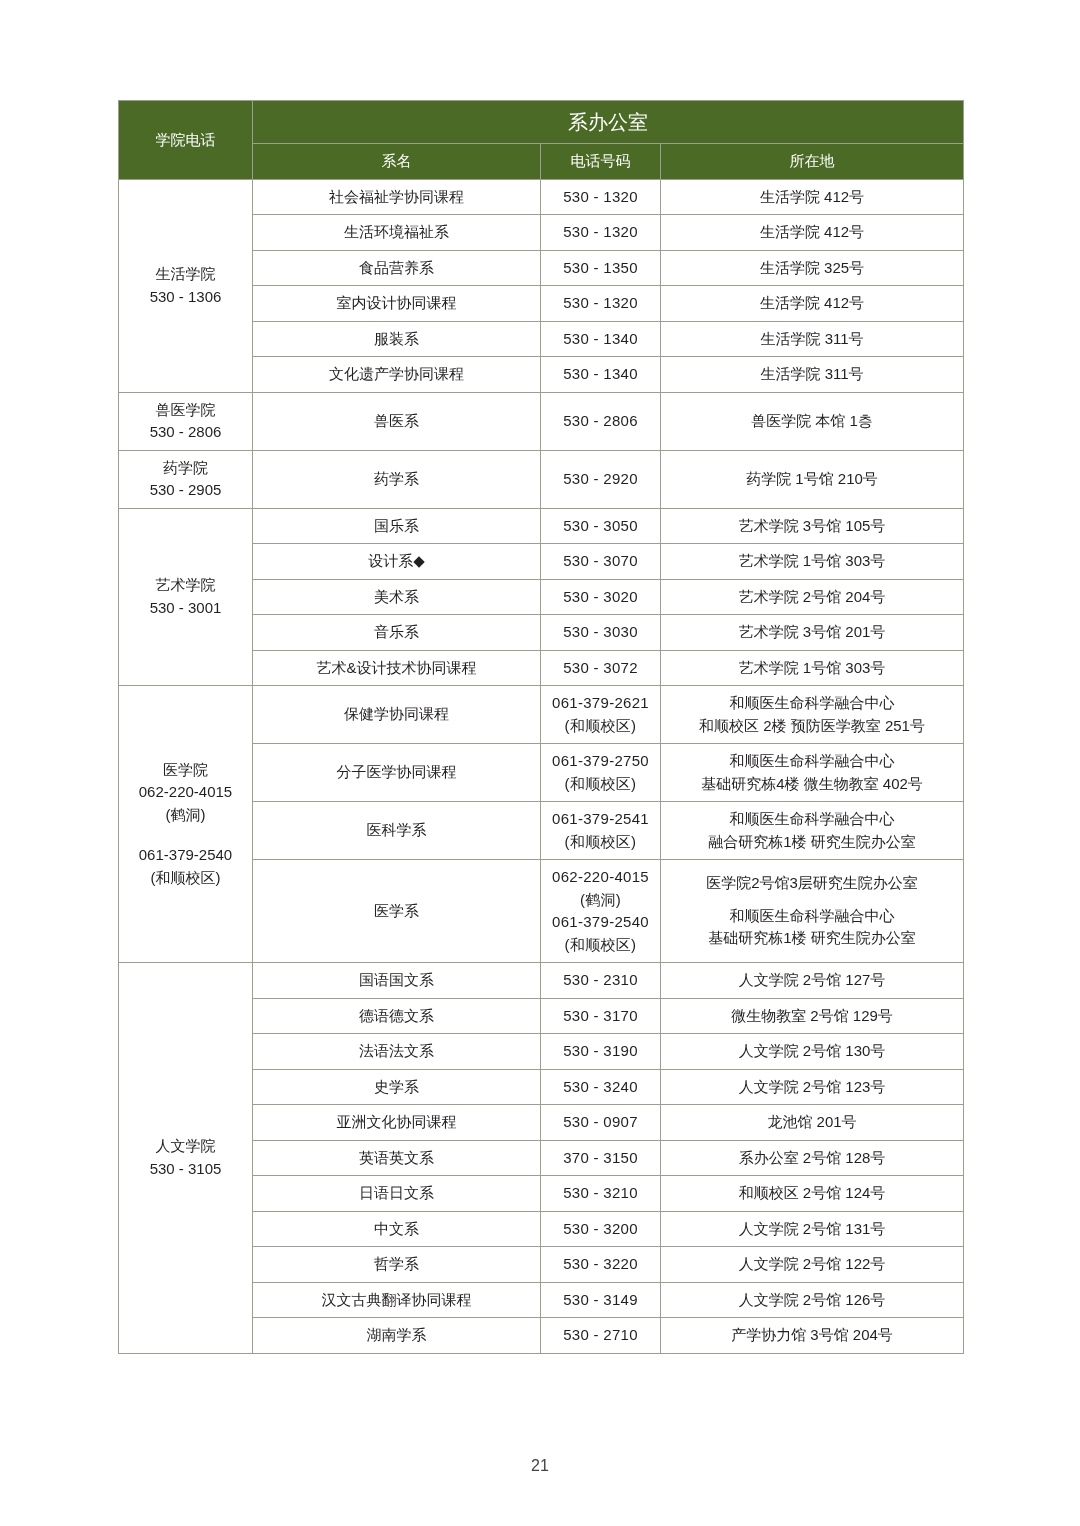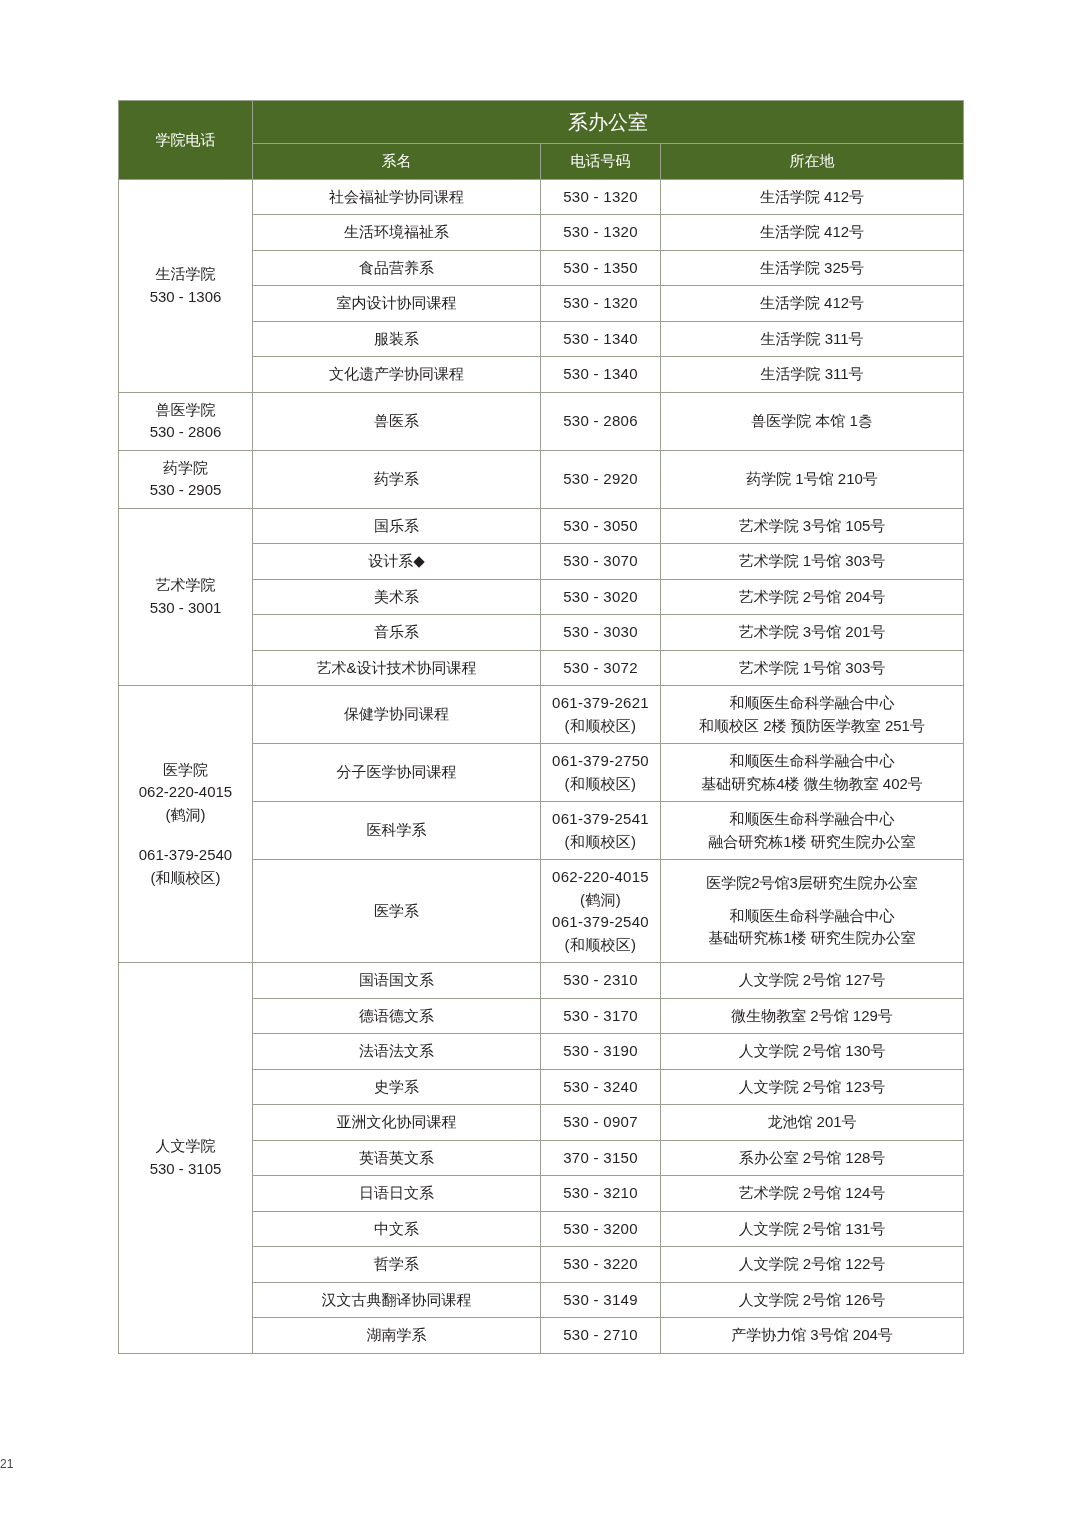--- a/index.html
+++ b/index.html
@@ -71,22 +71,22 @@
   td.loc {
     font-size: 15px;
   }
   .rowtall td { padding-top: 10px; padding-bottom: 10px; }
 
   .page-number {
     position: absolute;
     left: 0;
     right: 0;
     top: 1457px;
-    text-align: left;
-    font-size: 12px;
+    text-align: center;
+    font-size: 16px;
     color: #444;
   }
 </style>
 </head>
 <body>
 
 <div class="page">
 
   <div class="table-wrap">
     <table class="directory">
@@ -281,21 +281,21 @@
           <td class="loc">龙池馆 201号</td>
         </tr>
         <tr>
           <td class="dept">英语英文系</td>
           <td class="phone">370 - 3150</td>
           <td class="loc">系办公室 2号馆 128号</td>
         </tr>
         <tr>
           <td class="dept">日语日文系</td>
           <td class="phone">530 - 3210</td>
-          <td class="loc">艺术学院 2号馆 124号</td>
+          <td class="loc">和顺校区 2号馆 124号</td>
         </tr>
         <tr>
           <td class="dept">中文系</td>
           <td class="phone">530 - 3200</td>
           <td class="loc">人文学院 2号馆 131号</td>
         </tr>
         <tr>
           <td class="dept">哲学系</td>
           <td class="phone">530 - 3220</td>
           <td class="loc">人文学院 2号馆 122号</td>

